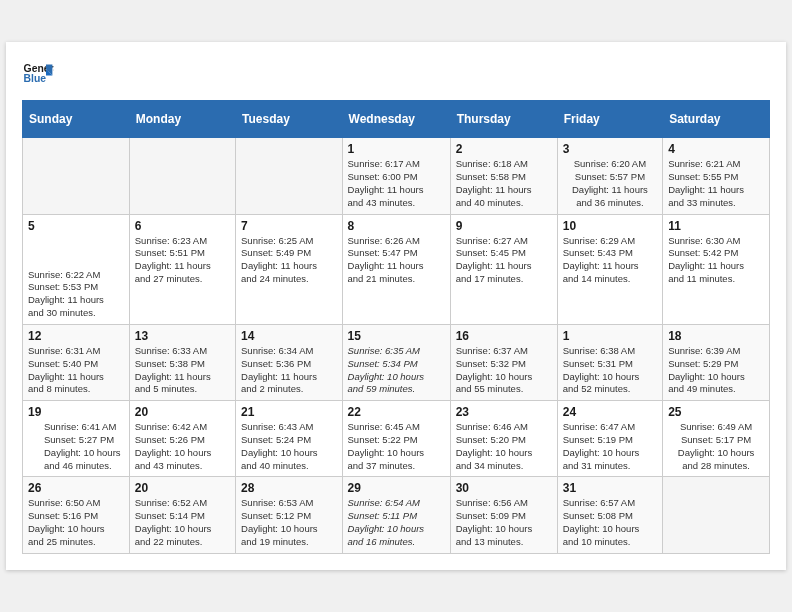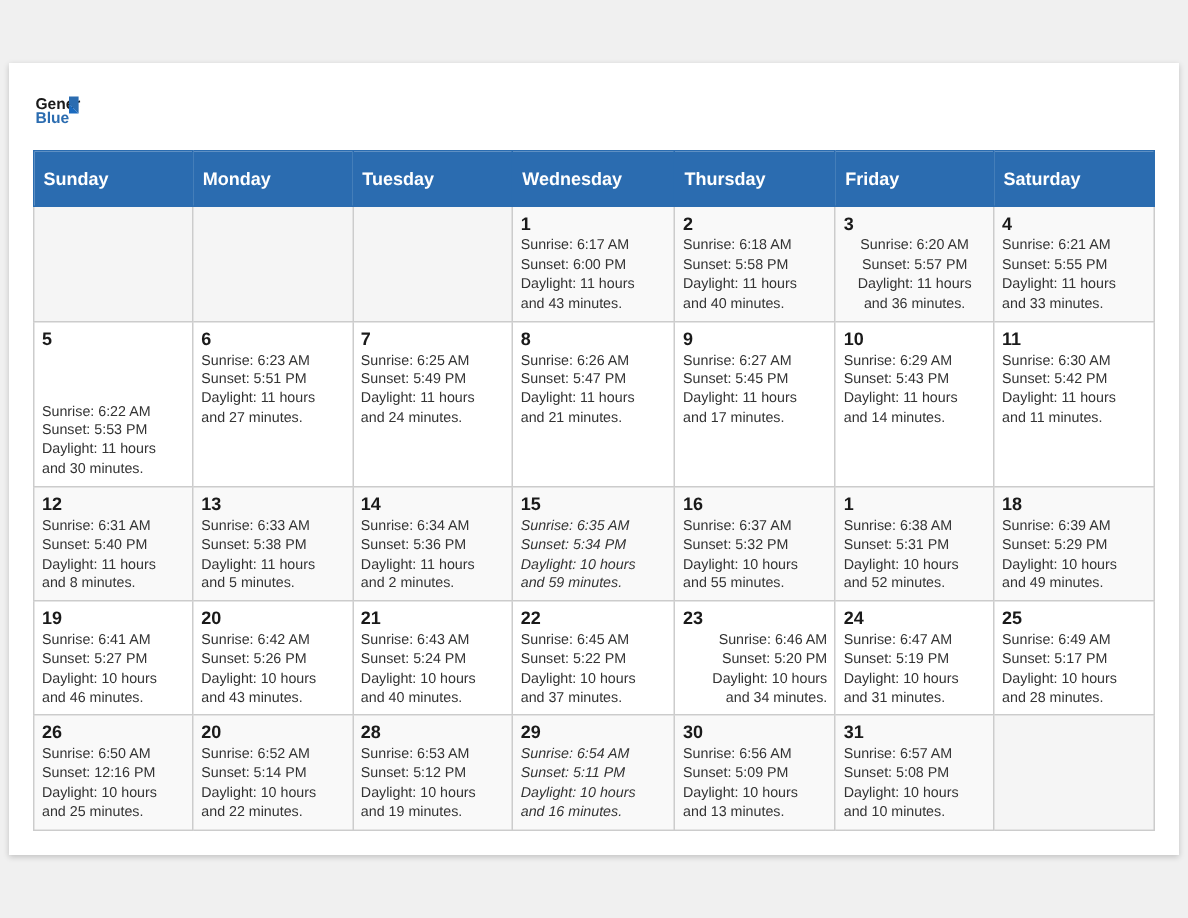--- a/index.html
+++ b/index.html
@@ -251,21 +251,21 @@
             <span class="day-num">18</span>
             <div class="day-info" style="white-space: pre-line;">Sunrise: 6:39 AM
 Sunset: 5:29 PM
 Daylight: 10 hours
 and 49 minutes.</div>
           </td>
         </tr>
         <tr>
           <td>
             <span class="day-num">19</span>
-            <div class="day-info" style="white-space: pre-line;">Sunrise: 6:41 AM
+            <div class="day-info" style="white-space: pre-line; margin-left: 16px;">Sunrise: 6:41 AM
 Sunset: 5:27 PM
 Daylight: 10 hours
 and 46 minutes.</div>
           </td>
           <td>
             <span class="day-num">20</span>
             <div class="day-info" style="white-space: pre-line;">Sunrise: 6:42 AM
 Sunset: 5:26 PM
 Daylight: 10 hours
 and 43 minutes.</div>
@@ -279,45 +279,45 @@
           </td>
           <td>
             <span class="day-num">22</span>
             <div class="day-info" style="white-space: pre-line;">Sunrise: 6:45 AM
 Sunset: 5:22 PM
 Daylight: 10 hours
 and 37 minutes.</div>
           </td>
           <td>
             <span class="day-num">23</span>
-            <div class="day-info" style="white-space: pre-line; text-align: right;">Sunrise: 6:46 AM
+            <div class="day-info" style="white-space: pre-line;">Sunrise: 6:46 AM
 Sunset: 5:20 PM
 Daylight: 10 hours
 and 34 minutes.</div>
           </td>
           <td>
             <span class="day-num">24</span>
             <div class="day-info" style="white-space: pre-line;">Sunrise: 6:47 AM
 Sunset: 5:19 PM
 Daylight: 10 hours
 and 31 minutes.</div>
           </td>
           <td>
             <span class="day-num">25</span>
-            <div class="day-info" style="white-space: pre-line;">Sunrise: 6:49 AM
+            <div class="day-info" style="white-space: pre-line; text-align: center;">Sunrise: 6:49 AM
 Sunset: 5:17 PM
 Daylight: 10 hours
 and 28 minutes.</div>
           </td>
         </tr>
         <tr>
           <td>
             <span class="day-num">26</span>
             <div class="day-info" style="white-space: pre-line;">Sunrise: 6:50 AM
-Sunset: 12:16 PM
+Sunset: 5:16 PM
 Daylight: 10 hours
 and 25 minutes.</div>
           </td>
           <td>
             <span class="day-num">20</span>
             <div class="day-info" style="white-space: pre-line;">Sunrise: 6:52 AM
 Sunset: 5:14 PM
 Daylight: 10 hours
 and 22 minutes.</div>
           </td>

